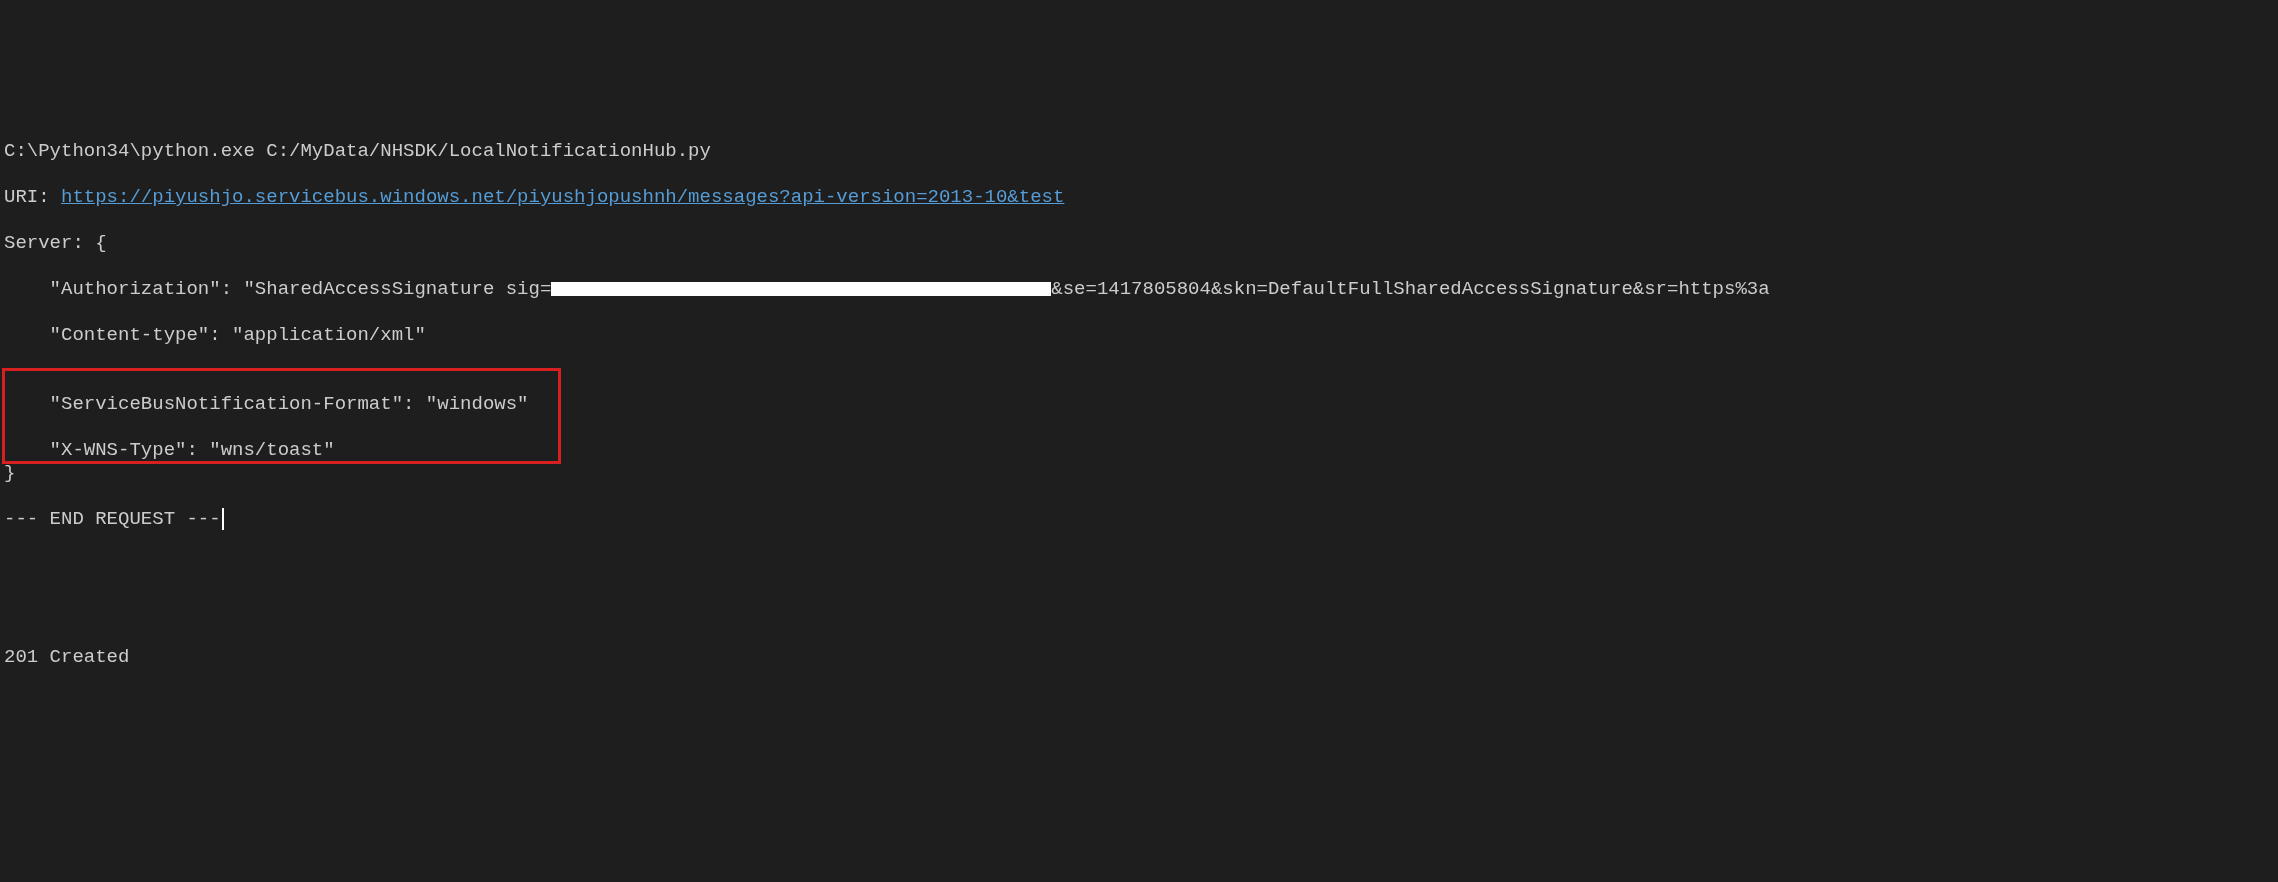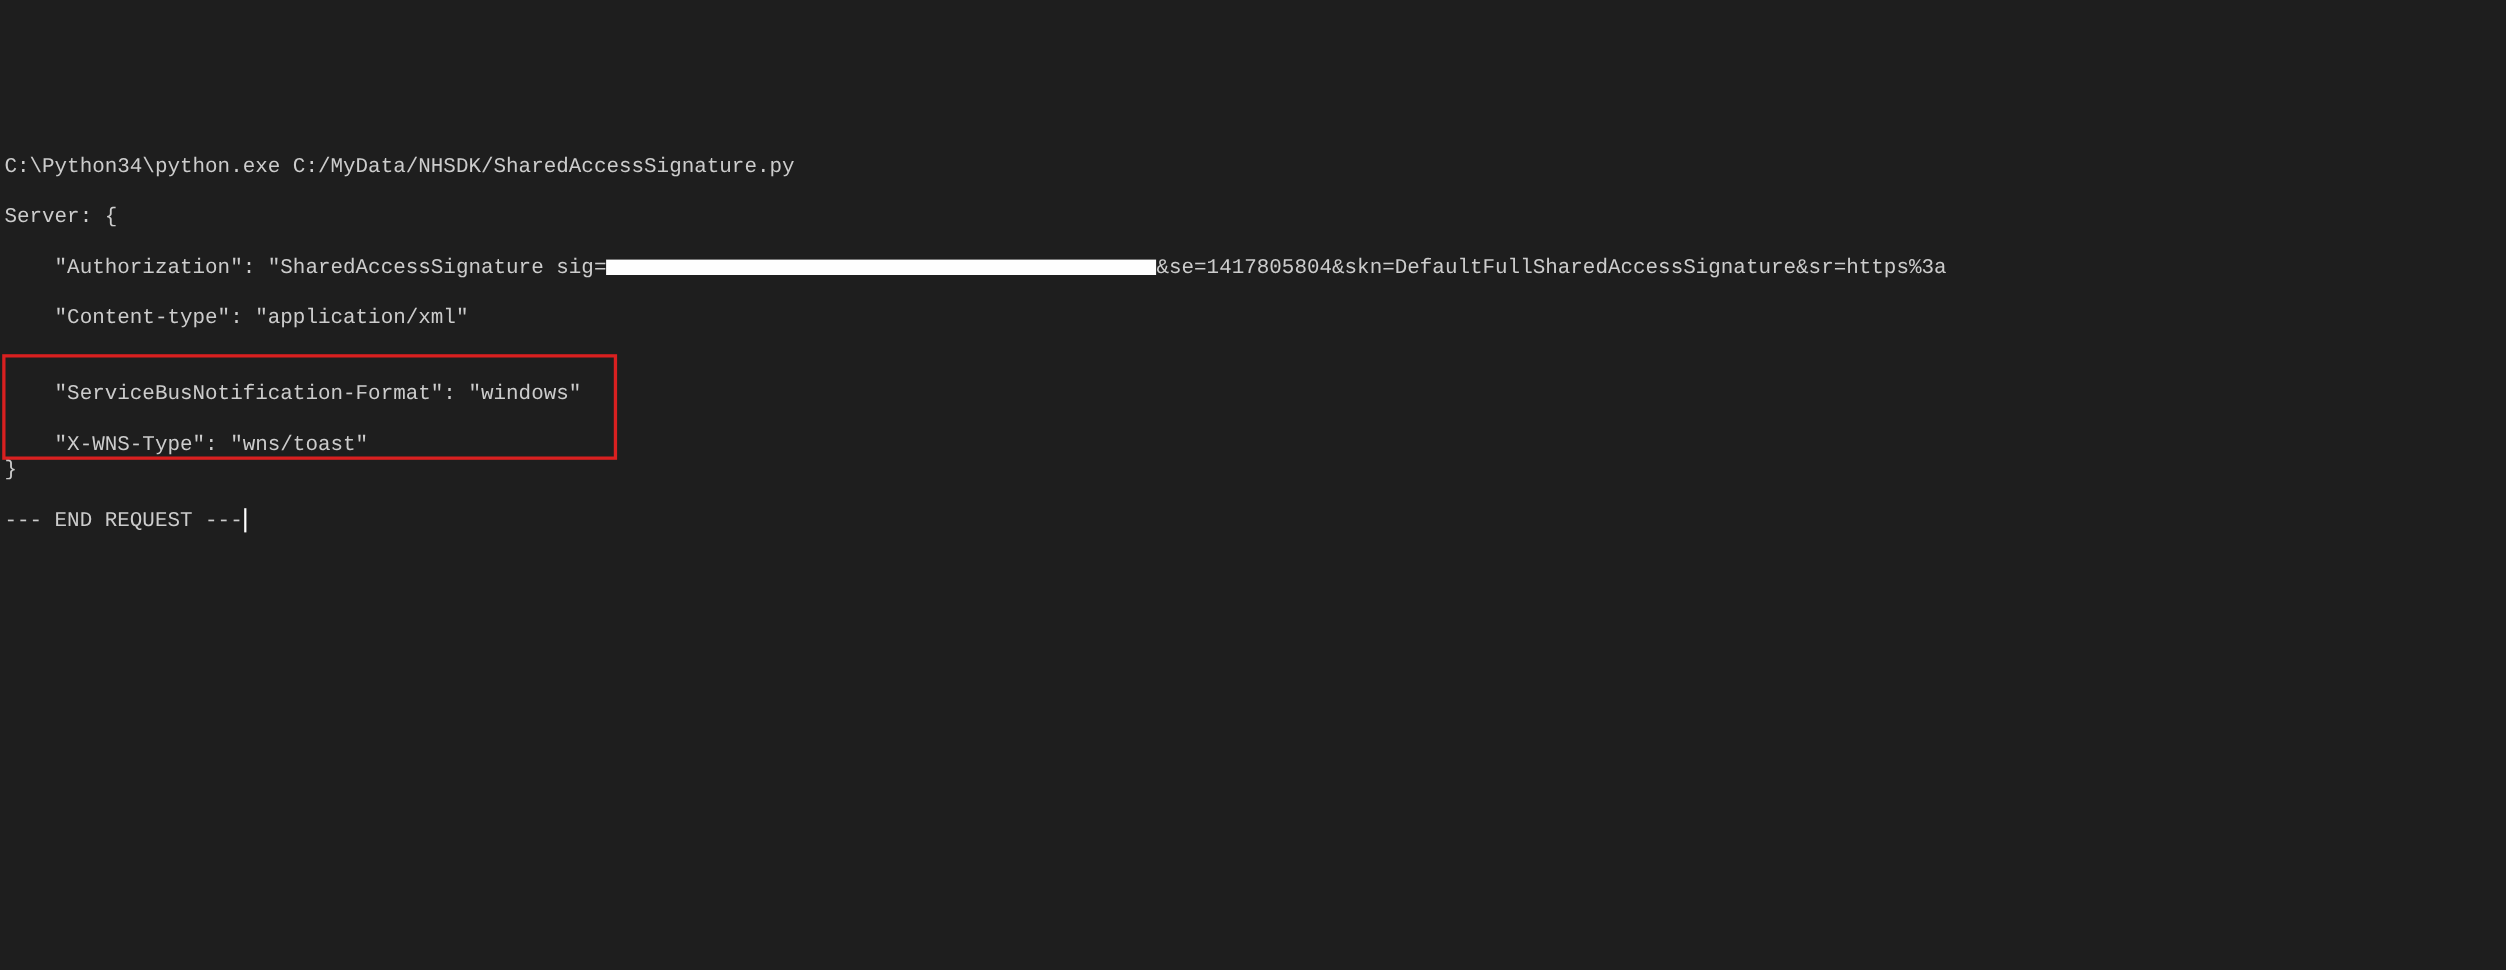--- a/index.html
+++ b/index.html
@@ -42,31 +42,33 @@
   }
   .line { display: block; }
   .inlineblock { display: inline-block; }
 </style>
 </head>
 <body>
 
 
 
 <div class="terminal">
-<span class="line">C:\Python34\python.exe C:/MyData/NHSDK/SharedAccessSignature.py</span>
+<span class="line">C:\Python34\python.exe C:/MyData/NHSDK/LocalNotificationHub.py</span>
+<span class="line"><span>URI: </span><a class="link">https://piyushjo.servicebus.windows.net/piyushjopushnh/messages?api-version=2013-10&amp;test</a></span>
 <span class="line">Server: {</span>
 <span class="line"><span>    "Authorization": "SharedAccessSignature sig=</span><span class="redacted">&nbsp;</span><span>&amp;se=1417805804&amp;skn=DefaultFullSharedAccessSignature&amp;sr=https%3a</span></span>
 <span class="line">    "Content-type": "application/xml"</span>
 <span class="redbox inlineblock" style="padding-right:30px;">
 <span class="line">    "ServiceBusNotification-Format": "windows"</span>
 <span class="line">    "X-WNS-Type": "wns/toast"</span></span>
 <span class="line">}</span>
 <span class="line"><span>--- END REQUEST ---</span><span class="cursor"></span></span>
 <span class="line"> </span>
 <span class="line"> </span>
+<span class="line">201 Created</span>
 
 
 
 
 
 
 
 
 </div>
 

